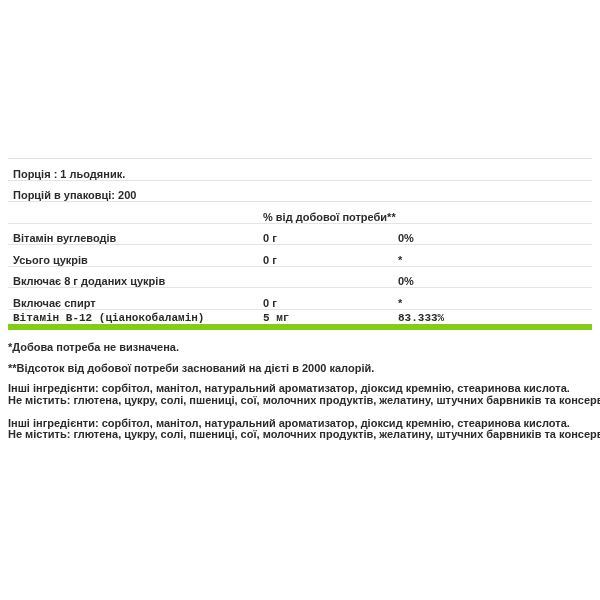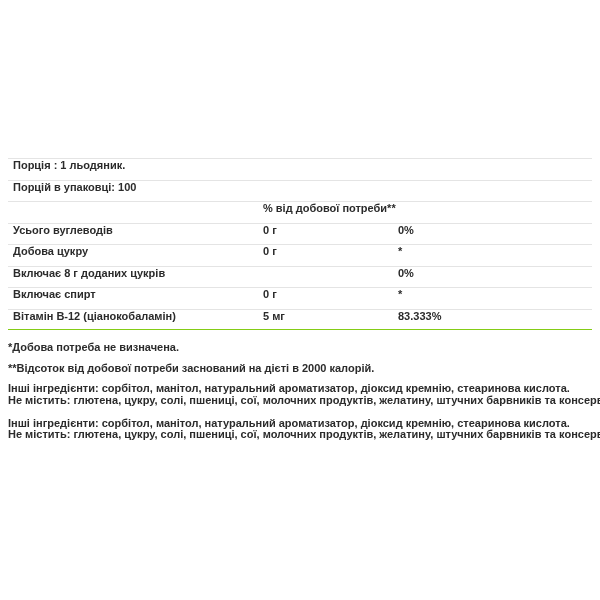--- a/index.html
+++ b/index.html
@@ -19,27 +19,28 @@
     overflow: hidden;
   }
   .facts-table {
     position: absolute;
     top: 158px;
     left: 8px;
     width: 584px;
   }
   .frow {
     display: flex;
-    align-items: flex-start;
+    align-items: flex-end;
     box-sizing: border-box;
     height: 21.5px;
     border-top: 1px solid #e4e4e4;
   }
   .frow.last {
-    border-bottom: 1px solid #84cc16;
+    border-bottom: 6px solid #84cc16;
+    font-family: Liberation Mono, monospace;
   }
   .c1 {
     width: 255px;
     padding-left: 5px;
     box-sizing: border-box;
     white-space: nowrap;
   }
   .c1.wide {
     width: 420px;
   }
@@ -79,36 +80,36 @@
 
 <div class="page">
 
   <div class="facts-table">
 
     <div class="frow">
       <div class="c1 wide">Порція : 1 льодяник.</div>
     </div>
 
     <div class="frow">
-      <div class="c1 wide">Порцій в упаковці: 100</div>
+      <div class="c1 wide">Порцій в упаковці: 200</div>
     </div>
 
     <div class="frow">
       <div class="c1"></div>
       <div class="c3">% від добової потреби**</div>
     </div>
 
     <div class="frow">
-      <div class="c1">Усього вуглеводів</div>
+      <div class="c1">Вітамін вуглеводів</div>
       <div class="c2">0 г</div>
       <div class="c3">0%</div>
     </div>
 
     <div class="frow">
-      <div class="c1">Добова цукру</div>
+      <div class="c1">Усього цукрів</div>
       <div class="c2">0 г</div>
       <div class="c3">*</div>
     </div>
 
     <div class="frow">
       <div class="c1">Включає 8 г доданих цукрів</div>
       <div class="c2"></div>
       <div class="c3">0%</div>
     </div>
 

